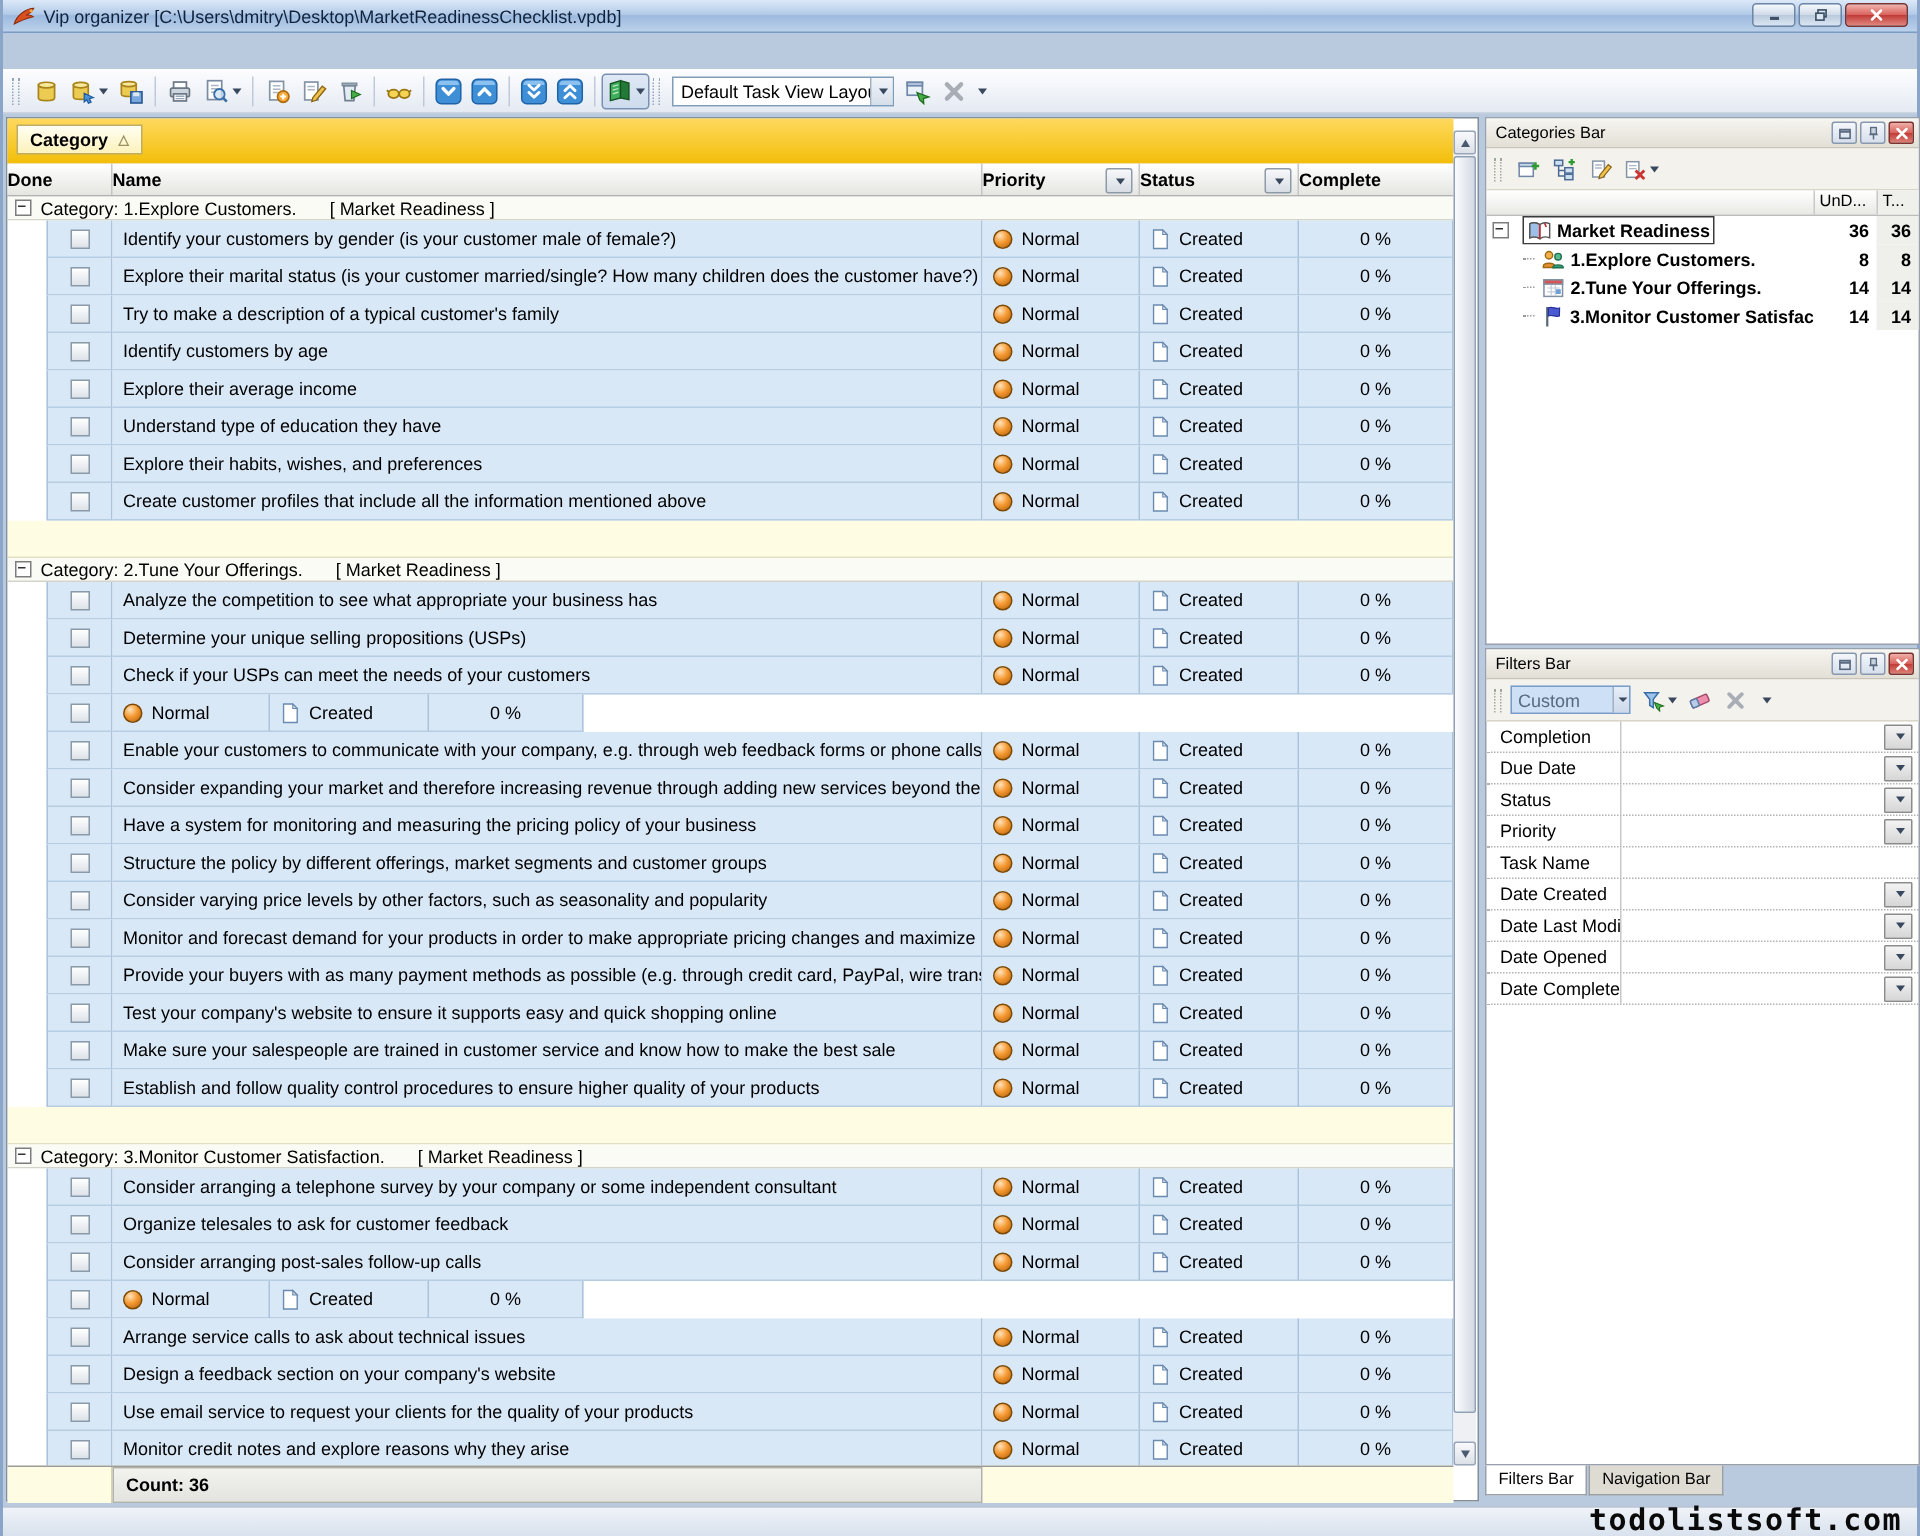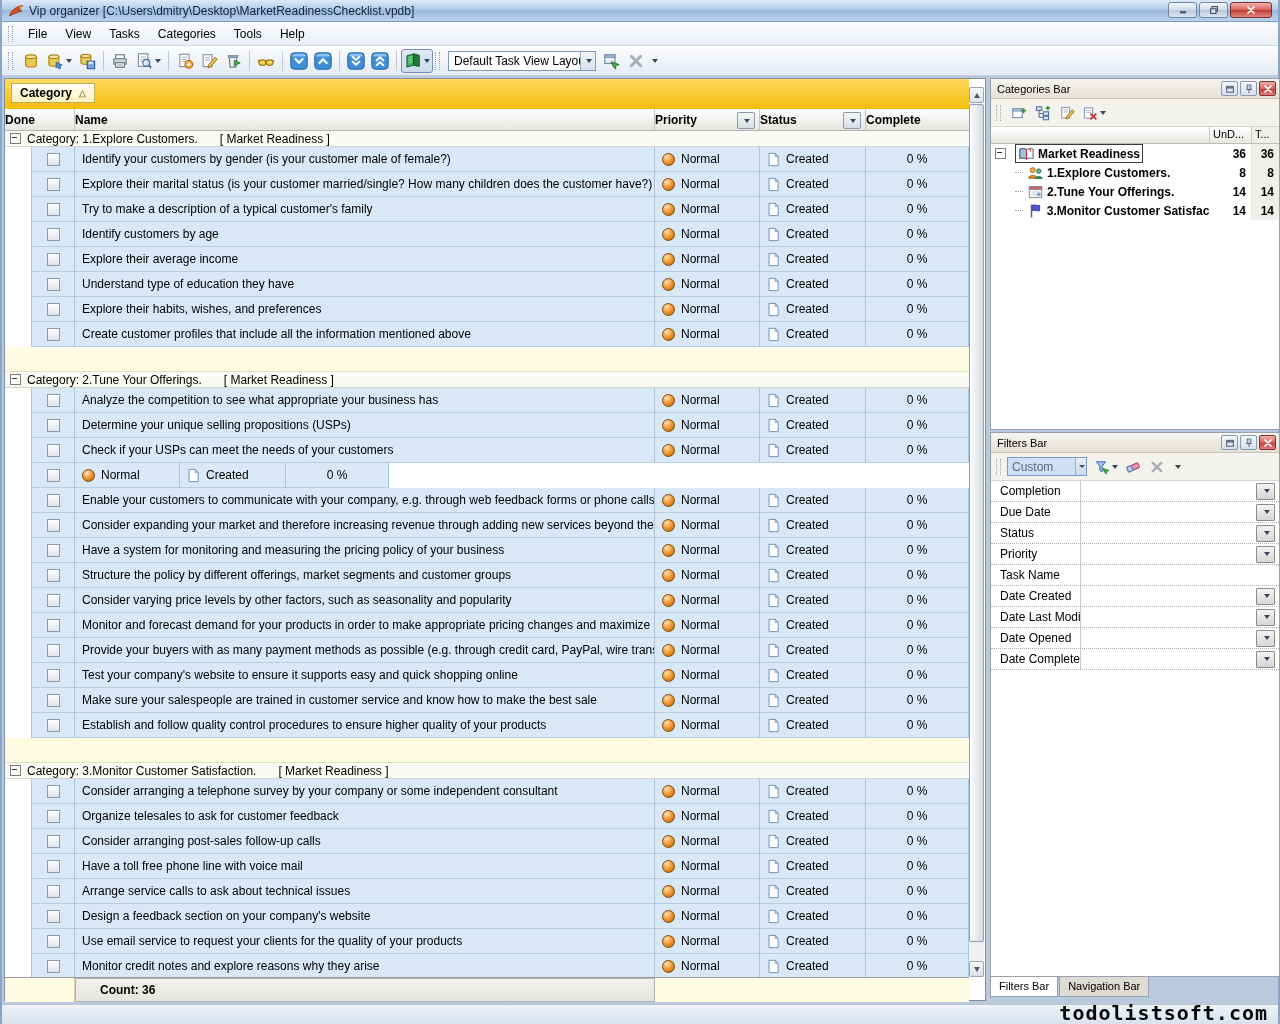--- a/index.html
+++ b/index.html
@@ -74,21 +74,21 @@
   .checkbox{width:13px;height:13px;border:1px solid #8a9aa8;background:linear-gradient(#ffffff,#dde2e8);box-sizing:border-box}
   .ball{width:13px;height:13px;border-radius:50%;flex:none;
     background:radial-gradient(circle at 35% 28%,#ffe3bd 0%,#f59a33 45%,#b35d07 100%);
     border:1px solid #7c4a05;box-sizing:border-box}
   .docico{width:13px;height:15px;flex:none}
   .docico svg{width:13px;height:15px}
   .filler-row{height:24px;background:#fffce4;border-bottom:1px solid #e3dfc4}
 
   #countrow{position:absolute;left:0;top:898px;width:964px;height:24px;display:flex;background:#fffce4;border-top:1px solid #9b9b9b}
   .count-indent{width:70px;flex:none;border-right:1px solid #d8d2b2;box-sizing:border-box}
-  .count-cell{width:580px;flex:none;background:linear-gradient(#f2f2ef,#e3e3df);border:1px solid #b2b2ae;box-sizing:border-box;display:flex;align-items:center;padding-left:24px;font-weight:bold}
+  .count-cell{width:580px;flex:none;background:linear-gradient(#f2f2ef,#e3e3df);border:1px solid #b2b2ae;box-sizing:border-box;display:flex;align-items:center;padding-left:8px;font-weight:bold}
 
   
   #vscroll{position:absolute;right:1px;top:8px;width:15px;height:890px;background:#eef0f4}
   .sbtn{position:absolute;left:0;width:15px;height:16px;border:1px solid #9aa6b8;border-radius:2px;background:linear-gradient(#f8f9fb,#dce1e9);box-sizing:border-box;display:flex;align-items:center;justify-content:center}
   #sb-up{top:0}#sb-dn{bottom:0}
   .tri-up{width:0;height:0;border-left:3.5px solid transparent;border-right:3.5px solid transparent;border-bottom:5px solid #4a5a70}
   .tri-dn{width:0;height:0;border-left:3.5px solid transparent;border-right:3.5px solid transparent;border-top:5px solid #4a5a70}
   #sb-thumb{position:absolute;left:0;top:17px;width:15px;height:838px;border:1px solid #8fa0b6;border-radius:2px;background:linear-gradient(to right,#fbfcfe,#d3d9e3);box-sizing:border-box}
 
   
@@ -167,28 +167,20 @@
           </svg>
         </div>
       <div class="wbtn close">
           <svg viewBox="0 0 10 10">
             <path d="M2 2l6 6M8 2l-6 6" stroke="#fff" stroke-width="1.7" stroke-linecap="round"></path>
           </svg>
         </div>
     </div>
   </div>
 
-  <div id="menubar">
-      <div class="menu-item">File</div>
-      <div class="menu-item">View</div>
-      <div class="menu-item">Tasks</div>
-      <div class="menu-item">Categories</div>
-      <div class="menu-item">Tools</div>
-      <div class="menu-item">Help</div>
-    </div>
 
   <div id="toolbar">
     <div class="tb-grip"></div>
     <span id="tb-items" style="display:flex;align-items:center">
         <div class="tb-btn">
           <span class="ico"><svg viewBox="0 0 16 16">
               <path d="M3.2 4.2h9.6v7.6c0 2.1-9.6 2.1-9.6 0z" fill="#eccb52" stroke="#a8841a"></path>
               <ellipse cx="8" cy="4.2" rx="4.8" ry="1.7" fill="#f8e89c" stroke="#a8841a"></ellipse>
             </svg></span>
         </div>
@@ -839,21 +831,20 @@
               </svg></span>
             <span>Created</span>
           </span>
           <span class="cell c-comp">0 %</span>
         </div>
         <div class="task-row">
           <span class="c-indent"></span>
           <span class="cell c-done">
             <span class="checkbox"></span>
           </span>
-          <span class="cell c-name">Have a toll free phone line with voice mail</span>
           <span class="cell c-pri">
             <span class="ball"></span>
             <span>Normal</span>
           </span>
           <span class="cell c-status">
             <span class="docico"><svg viewBox="0 0 14 16">
                 <path d="M2.2 1.4h6.6l3.2 3.2v10H2.2z" fill="#fff" stroke="#6a8ab0"></path>
                 <path d="M8.8 1.4l3.2 3.2H8.8z" fill="#d2e2f2" stroke="#6a8ab0" stroke-width=".8"></path>
               </svg></span>
             <span>Created</span>

